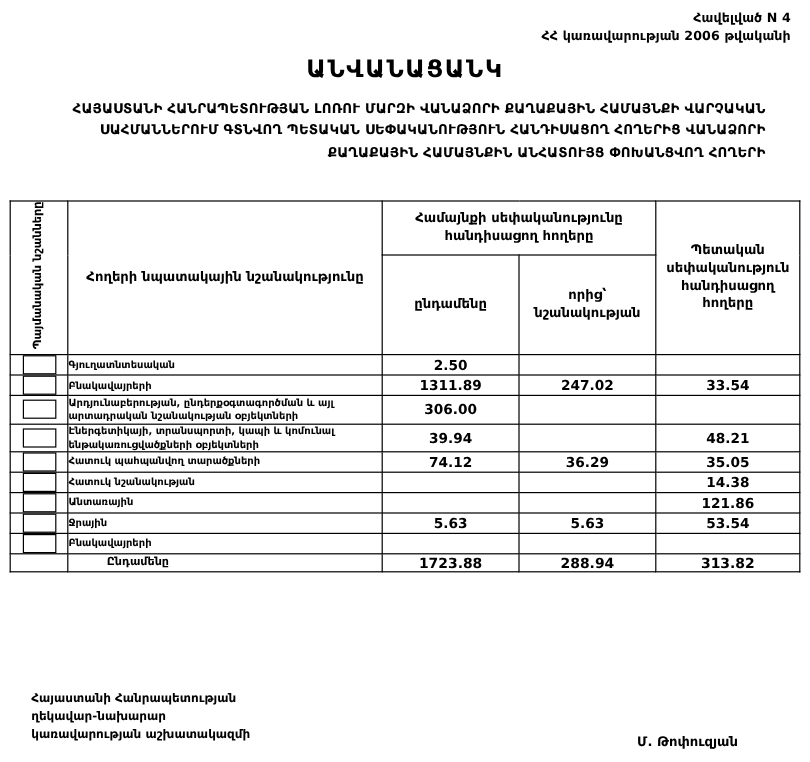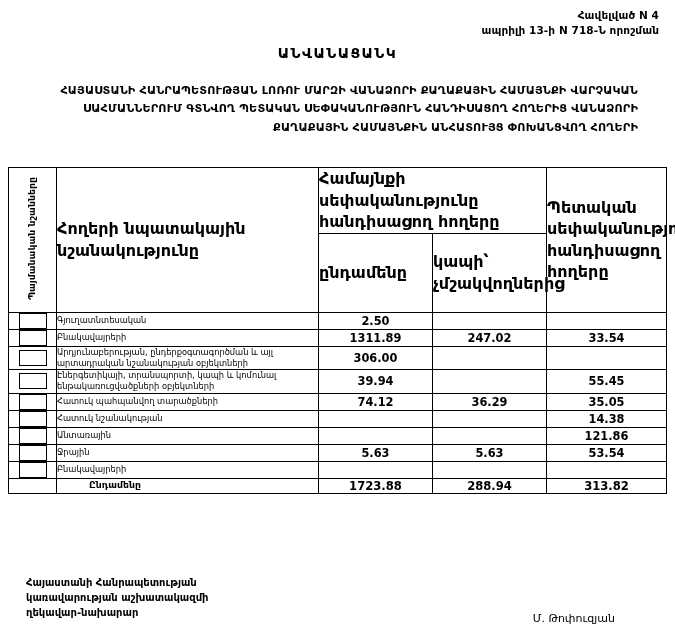--- a/index.html
+++ b/index.html
@@ -30,21 +30,21 @@
     line-height: 1.45;
     font-weight: bold;
     letter-spacing: 0.1px;
   }
   .doc-title {
     position: absolute;
     top: 45px;
     left: 0;
     width: 675px;
     text-align: center;
-    font-size: 14px;
+    font-size: 20px;
     font-weight: bold;
     letter-spacing: 1.4px;
   }
   .doc-subtitle {
     position: absolute;
     top: 82px;
     left: 38px;
     width: 600px;
     text-align: right;
     font-size: 11.2px;
@@ -59,23 +59,23 @@
     width: 658px;
     border-collapse: collapse;
     table-layout: fixed;
   }
   table.main td, table.main th {
     border: 1px solid #000000;
     padding: 0;
     vertical-align: middle;
   }
   .th-cell {
-    font-size: 16px;
-    font-weight: bold;
-    text-align: left;
+    font-size: 11px;
+    font-weight: bold;
+    text-align: center;
     line-height: 1.35;
     padding: 4px 3px;
   }
   .col-check {
     width: 48px;
   }
   .col-name {
     width: 262px;
   }
   .col-total {
@@ -100,21 +100,21 @@
     white-space: nowrap;
   }
   .head-group-top {
     height: 42px;
   }
   .head-group-sub {
     height: 78px;
   }
   .row-cell-name {
     font-size: 8.3px;
-    font-weight: normal;
+    font-weight: bold;
     line-height: 1.35;
     padding: 3px 4px 3px 5px;
     text-align: left;
   }
   .row-cell-num {
     font-size: 11.4px;
     font-weight: bold;
     text-align: center;
     padding: 4px 2px;
   }
@@ -146,31 +146,31 @@
     top: 575px;
     font-size: 10px;
     font-weight: bold;
     line-height: 1.5;
   }
   .signature {
     position: absolute;
     right: 60px;
     top: 612px;
     font-size: 11px;
-    font-weight: normal;
+    font-weight: bold;
   }
 </style>
 </head>
 <body>
 
 <div class="page">
 
   <div class="header-block">
     <div>Հավելված N 4</div>
-    <div>ապրիլի 13-ի N 718-Ն որոշման</div>
+    <div>ՀՀ կառավարության 2006 թվականի</div>
   </div>
 
   <div class="doc-title">ԱՆՎԱՆԱՑԱՆԿ</div>
 
   <div class="doc-subtitle">ՀԱՅԱՍՏԱՆԻ ՀԱՆՐԱՊԵՏՈՒԹՅԱՆ ԼՈՌՈՒ ՄԱՐԶԻ ՎԱՆԱՁՈՐԻ ՔԱՂԱՔԱՅԻՆ ՀԱՄԱՅՆՔԻ ՎԱՐՉԱԿԱՆ ՍԱՀՄԱՆՆԵՐՈՒՄ ԳՏՆՎՈՂ ՊԵՏԱԿԱՆ ՍԵՓԱԿԱՆՈՒԹՅՈՒՆ ՀԱՆԴԻՍԱՑՈՂ ՀՈՂԵՐԻՑ ՎԱՆԱՁՈՐԻ ՔԱՂԱՔԱՅԻՆ ՀԱՄԱՅՆՔԻՆ ԱՆՀԱՏՈՒՅՑ ՓՈԽԱՆՑՎՈՂ ՀՈՂԵՐԻ</div>
 
   <table class="main">
     <colgroup>
       <col class="col-check">
       <col class="col-name">
@@ -182,21 +182,21 @@
       <tr>
         <td rowspan="2" class="vert-head">
           <span>Պայմանական նշանները</span>
         </td>
         <td rowspan="2" class="th-cell">Հողերի նպատակային նշանակությունը</td>
         <td colspan="2" class="th-cell head-group-top">Համայնքի սեփականությունը հանդիսացող հողերը</td>
         <td rowspan="2" class="th-cell">Պետական սեփականություն հանդիսացող հողերը</td>
       </tr>
       <tr>
         <td class="th-cell head-group-sub">ընդամենը</td>
-        <td class="th-cell head-group-sub">կապի՝ չմշակվողներից</td>
+        <td class="th-cell head-group-sub">որից՝ նշանակության</td>
       </tr>
     </thead>
     <tbody>
       <tr>
         <td class="checkcell">
             <div class="checkbox"></div>
           </td>
         <td class="row-cell-name">Գյուղատնտեսական</td>
         <td class="row-cell-num">2.50</td>
         <td class="row-cell-num"></td>
@@ -220,21 +220,21 @@
         <td class="row-cell-num"></td>
         <td class="row-cell-num"></td>
       </tr>
       <tr>
         <td class="checkcell">
             <div class="checkbox"></div>
           </td>
         <td class="row-cell-name">Էներգետիկայի, տրանսպորտի, կապի և կոմունալ ենթակառուցվածքների օբյեկտների</td>
         <td class="row-cell-num">39.94</td>
         <td class="row-cell-num"></td>
-        <td class="row-cell-num">55.45</td>
+        <td class="row-cell-num">48.21</td>
       </tr>
       <tr>
         <td class="checkcell">
             <div class="checkbox"></div>
           </td>
         <td class="row-cell-name">Հատուկ պահպանվող տարածքների</td>
         <td class="row-cell-num">74.12</td>
         <td class="row-cell-num">36.29</td>
         <td class="row-cell-num">35.05</td>
       </tr>
@@ -279,19 +279,19 @@
         <td class="row-cell-name">Ընդամենը</td>
         <td class="row-cell-num">1723.88</td>
         <td class="row-cell-num">288.94</td>
         <td class="row-cell-num">313.82</td>
       </tr>
     </tbody>
   </table>
 
   <div class="footer">
     <div>Հայաստանի Հանրապետության</div>
+    <div>ղեկավար-նախարար</div>
     <div>կառավարության աշխատակազմի</div>
-    <div>ղեկավար-նախարար</div>
   </div>
 
   <div class="signature">Մ. Թոփուզյան</div>
 
 </div>
 
 </body></html>

